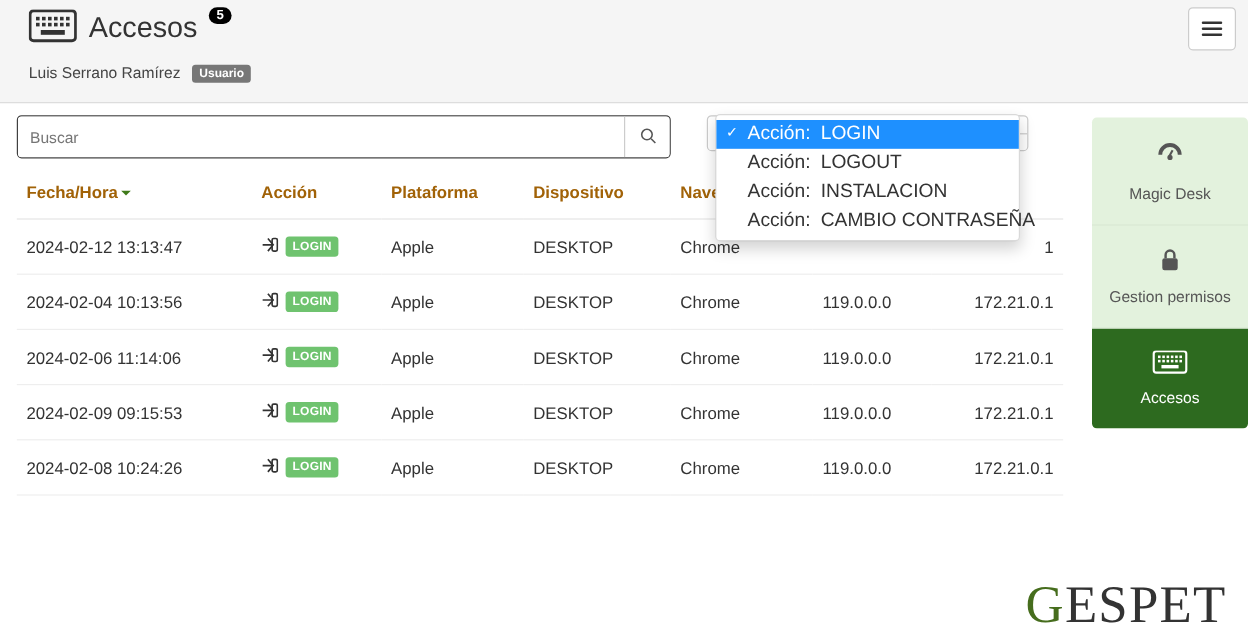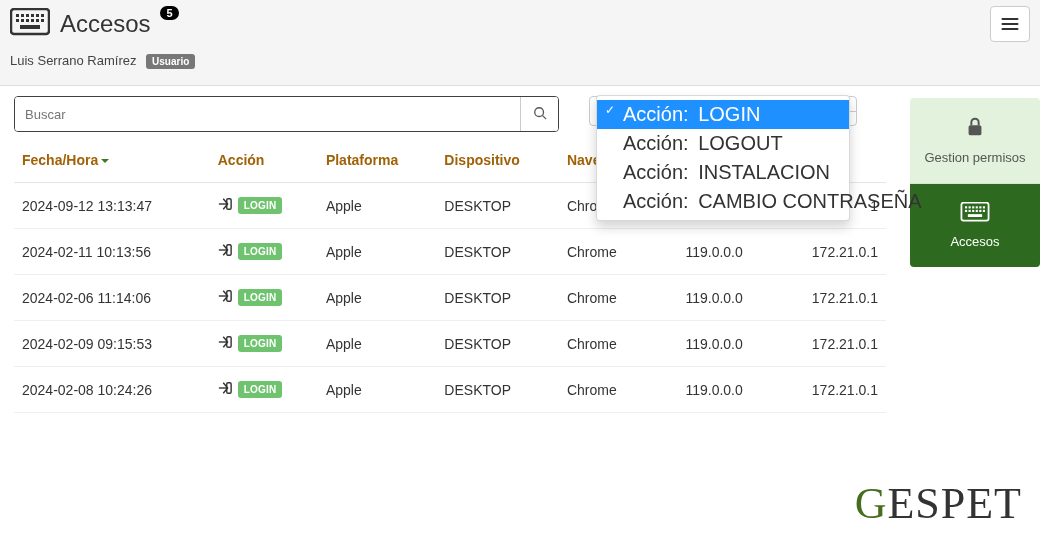--- a/index.html
+++ b/index.html
@@ -1,18 +1,18 @@
 <!DOCTYPE html>
 <html><head>
   <meta charset="utf-8">
   <style>
     * { box-sizing: border-box; margin: 0; padding: 0; }
     body { font-family: "Helvetica Neue", Helvetica, Arial, sans-serif; font-size: 14px; color: #333; background: #fff; width: 1040px; height: 535px; overflow: hidden; position: relative; }
 
-    .topbar { background: #f5f5f5; border-bottom: 1px solid #ddd; padding: 8px 10px 12px 10px; height: 86px; position: relative; }
+    .topbar { background: #f5f5f5; border-bottom: 1px solid #ddd; padding: 8px 10px 12px 24px; height: 86px; position: relative; }
     .topbar .kb-icon { display: inline-block; vertical-align: middle; margin-right: 6px; }
     .topbar h2 { display: inline-block; vertical-align: middle; font-weight: 400; font-size: 24px; color: #333; }
     .topbar .badge-count { position: relative; display: inline-block; background: #000; color: #fff; border-radius: 10px; font-size: 11px; font-weight: bold; padding: 1px 6px; margin-left: 6px; vertical-align: top; margin-top: -2px; }
     .topbar .subuser { margin-top: 14px; font-size: 13px; color: #444; }
     .topbar .subuser .role-badge { display: inline-block; background: #777; color: #fff; font-size: 10px; font-weight: bold; border-radius: 3px; padding: 2px 6px; margin-left: 6px; vertical-align: middle; }
 
     .hamburger { position: absolute; top: 6px; right: 10px; width: 40px; height: 36px; background: #fff; border: 1px solid #ccc; border-radius: 4px; display: flex; align-items: center; justify-content: center; cursor: pointer; }
     .hamburger svg { width: 20px; height: 20px; }
 
     .body-area { display: flex; padding: 0; position: relative; }
@@ -23,21 +23,21 @@
     .search-row { display: flex; margin-bottom: 14px; align-items: stretch; }
     .search-wrap { display: flex; flex: 0 0 545px; border: 1px solid #404040; border-radius: 4px; overflow: hidden; height: 36px; }
     .search-wrap input { flex: 1; border: none; padding: 6px 10px; font-size: 13px; outline: none; }
     .search-btn { width: 38px; border: none; border-left: 1px solid #ccc; background: #fff; display: flex; align-items: center; justify-content: center; cursor: pointer; }
 
     .filter-select-shell { margin-left: 30px; width: 268px; height: 30px; border: 1px solid #ccc; border-radius: 4px; position: relative; background: #fff; }
     .filter-select-shell .stepper { position: absolute; right: 0; top: 0; bottom: 0; width: 18px; border-left: 1px solid #ccc; display: flex; flex-direction: column; }
     .filter-select-shell .stepper div { flex:1; display:flex; align-items:center; justify-content:center; font-size: 7px; color:#666;}
     .filter-select-shell .stepper div:first-child { border-bottom: 1px solid #ccc; }
 
-    .dropdown-menu { position: absolute; top: 95px; left: 596px; width: 254px; background: #fff; border: 1px solid rgba(0,0,0,0.15); box-shadow: 0 6px 12px rgba(0,0,0,0.175); border-radius: 4px; padding: 4px 0; z-index: 50; font-size: 20px; }
+    .dropdown-menu { position: absolute; top: 95px; left: 596px; width: 254px; background: #fff; border: 1px solid rgba(0,0,0,0.15); box-shadow: 0 6px 12px rgba(0,0,0,0.175); border-radius: 4px; padding: 4px 0; z-index: 50; font-size: 16px; }
     .dropdown-menu .dd-item { padding: 3px 10px 3px 26px; cursor: pointer; white-space: nowrap; position: relative; color: #333; }
     .dropdown-menu .dd-item.selected { background: #1e90ff; color: #fff; }
     .dropdown-menu .dd-item.selected::before { content: "✓"; position: absolute; left: 8px; top: 3px; font-size: 12px; }
     .dropdown-menu .dd-item .dd-label { color: inherit; }
     .dropdown-menu .dd-item .dd-val { margin-left: 4px; }
 
     table.data { width: 100%; border-collapse: collapse; }
     table.data thead th { text-align: left; font-weight: 600; color: #a16207; padding: 6px 8px 14px 8px; font-size: 14px; border-bottom: 1px solid #e5e5e5; }
     table.data thead th .sort-arrow { display:inline-block; margin-left:2px; }
     table.data thead th .sort-arrow svg { vertical-align: middle; }
@@ -125,39 +125,39 @@
           <th>Acción</th>
           <th>Plataforma</th>
           <th>Dispositivo</th>
           <th>Navegador</th>
           <th></th>
           <th style="text-align:right;"></th>
         </tr>
       </thead>
       <tbody id="tbody">
           <tr>
-            <td>2024-09-12 13:13:47</td>
+            <td>2024-02-12 13:13:47</td>
             <td>
               <div class="action-cell">
                 <span><svg width="14" height="14" viewBox="0 0 16 16">
                     <path d="M6 2l5 6-5 6" stroke="#333" stroke-width="1.6" fill="none"></path>
                     <path d="M1 8h9" stroke="#333" stroke-width="1.6"></path>
                     <rect x="10" y="2" width="5" height="12" rx="1.5" stroke="#333" stroke-width="1.6" fill="none"></rect>
                   </svg></span>
                 <span class="login-pill">LOGIN</span>
               </div>
             </td>
             <td>Apple</td>
             <td>DESKTOP</td>
             <td>Chrome</td>
             <td></td>
             <td style="text-align:right;">1</td>
           </tr>
           <tr>
-            <td>2024-02-11 10:13:56</td>
+            <td>2024-02-04 10:13:56</td>
             <td>
               <div class="action-cell">
                 <span><svg width="14" height="14" viewBox="0 0 16 16">
                     <path d="M6 2l5 6-5 6" stroke="#333" stroke-width="1.6" fill="none"></path>
                     <path d="M1 8h9" stroke="#333" stroke-width="1.6"></path>
                     <rect x="10" y="2" width="5" height="12" rx="1.5" stroke="#333" stroke-width="1.6" fill="none"></rect>
                   </svg></span>
                 <span class="login-pill">LOGIN</span>
               </div>
             </td>
@@ -220,20 +220,25 @@
             <td>Chrome</td>
             <td>119.0.0.0</td>
             <td style="text-align:right;">172.21.0.1</td>
           </tr>
         </tbody>
     </table>
   </div>
 
   <div class="right-col">
     <div class="side-card" id="sidecard">
+        <div class="side-item divider"><span class="side-icon"><svg width="26" height="26" viewBox="0 0 24 24">
+              <path d="M12 3a9 9 0 0 0-9 9h3a6 6 0 1 1 12 0h3a9 9 0 0 0-9-9z" fill="currentColor"></path>
+              <circle cx="12" cy="14" r="2" fill="currentColor"></circle>
+              <rect x="11.2" y="8" width="1.6" height="5" transform="rotate(30 12 12)" fill="currentColor"></rect>
+            </svg></span><span class="label">Magic Desk</span></div>
         <div class="side-item divider"><span class="side-icon"><svg width="22" height="22" viewBox="0 0 24 24">
               <rect x="5" y="10" width="14" height="11" rx="2" fill="currentColor"></rect>
               <path d="M8 10V7a4 4 0 1 1 8 0v3" stroke="currentColor" stroke-width="2.2" fill="none"></path>
             </svg></span><span class="label">Gestion permisos</span></div>
         <div class="side-item active"><span class="side-icon"><svg width="30" height="20" viewBox="0 0 40 28">
               <rect x="1" y="1" width="38" height="25" rx="3" stroke="currentColor" stroke-width="2.5" fill="none"></rect>
               <rect x="6" y="6" width="3" height="3" fill="currentColor"></rect>
               <rect x="11" y="6" width="3" height="3" fill="currentColor"></rect>
               <rect x="16" y="6" width="3" height="3" fill="currentColor"></rect>
               <rect x="21" y="6" width="3" height="3" fill="currentColor"></rect>

